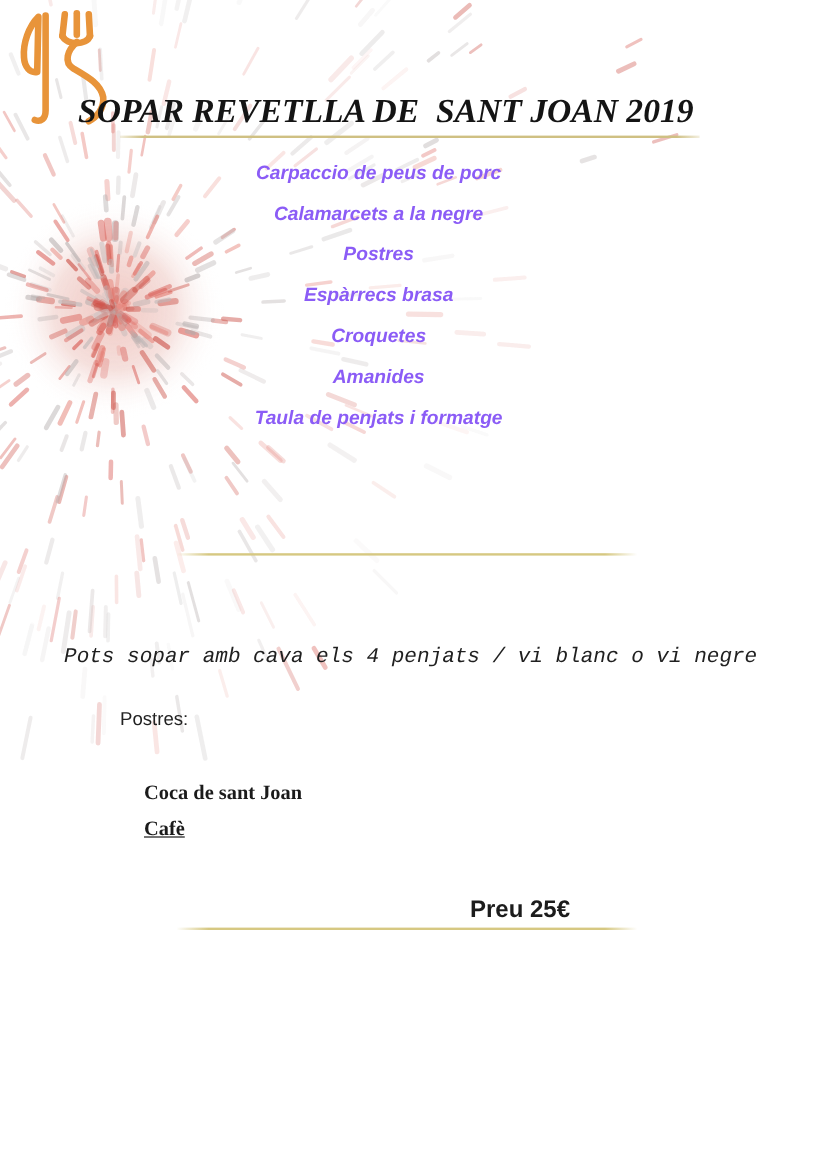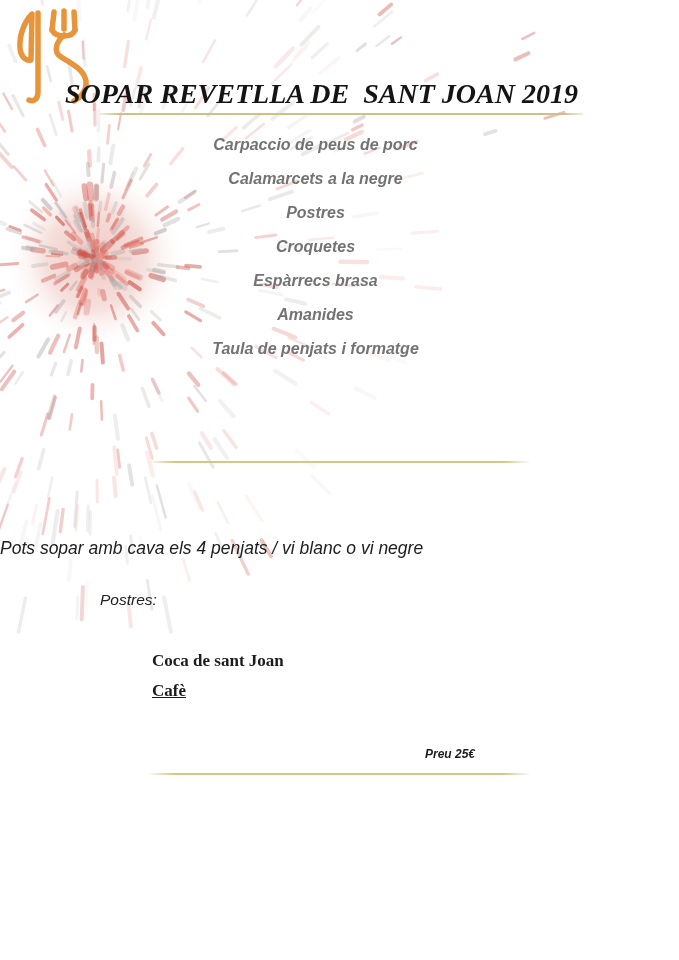--- a/index.html
+++ b/index.html
@@ -19,45 +19,45 @@
     font-family:"Liberation Serif", serif; font-style:italic; font-weight:bold;
     font-size:28px; line-height:32px; white-space:pre; color:#141414;
   }
   .title-rule {
     position:absolute; top:113px; left:100px; width:483px; height:2px;
     background:linear-gradient(90deg, rgba(207,192,131,0.25), #cfc083 4%, #cfc083 96%, rgba(207,192,131,0.25));
   }
   .items { position:absolute; top:128px; left:0; width:100%; }
   .item {
     height:34px; line-height:34px; text-align:center;
-    font-weight:bold; font-style:italic; font-size:16px; color:#737373;
+    font-weight:bold; font-style:italic; font-size:16px; color:#8b5cf6;
   }
   .rule {
     position:absolute; height:2px;
     background:linear-gradient(90deg, rgba(214,200,130,0), #d6c882 7%, #d6c882 93%, rgba(214,200,130,0));
   }
   .rule-mid { top:461px; left:147px; width:384px; }
   .rule-bottom { top:773px; left:147px; width:384px; }
   .drinks {
-    position:absolute; top:538px; left:0; width:100%; text-align:left;
-    font-family:Liberation Sans, sans-serif; font-style:italic; font-size:17.5px; color:#202020;
+    position:absolute; top:538px; left:0; width:100%; text-align:right;
+    font-family:Liberation Mono, monospace; font-style:italic; font-size:17.5px; color:#202020;
   }
   .postres {
     position:absolute; top:591px; left:100px;
-    font-style:italic; font-size:15.5px; color:#222;
+    font-size:15.5px; color:#222;
   }
   .dessert {
     position:absolute; left:120px;
-    font-family:"Liberation Serif", serif; font-weight:bold; font-size:17px; color:#1b1b1b;margin-left:32px;
+    font-family:"Liberation Serif", serif; font-weight:bold; font-size:17px; color:#1b1b1b;
   }
   .dessert-1 { top:651px; }
   .dessert-2 { top:681px;text-decoration:underline; }
   .price {
     position:absolute; top:747px; right:156px;
-    font-weight:bold; font-style:italic; font-size:12px; color:#1c1c1c;
+    font-weight:bold; font-size:20px; color:#1c1c1c;
   }
 </style>
 </head>
 <body>
 
 <div class="page">
 
   <svg id="fireworks" viewBox="0 0 679 960" xmlns="http://www.w3.org/2000/svg">
     <defs>
       <radialGradient id="coreg">
@@ -575,22 +575,22 @@
     </svg>
   </div>
 
   <h1 class="title">SOPAR REVETLLA DE  SANT JOAN 2019</h1>
   <div class="title-rule"></div>
 
   <div class="items">
     <div class="item">Carpaccio de peus de porc</div>
     <div class="item">Calamarcets a la negre</div>
     <div class="item">Postres</div>
+    <div class="item">Espàrrecs brasa</div>
     <div class="item">Croquetes</div>
-    <div class="item">Espàrrecs brasa</div>
     <div class="item">Amanides</div>
     <div class="item">Taula de penjats i formatge</div>
   </div>
 
   <div class="rule rule-mid"></div>
 
   <div class="drinks">Pots sopar amb cava els 4 penjats / vi blanc o vi negre</div>
 
   <div class="postres">Postres:</div>
   <div class="dessert dessert-1">Coca de sant Joan</div>

